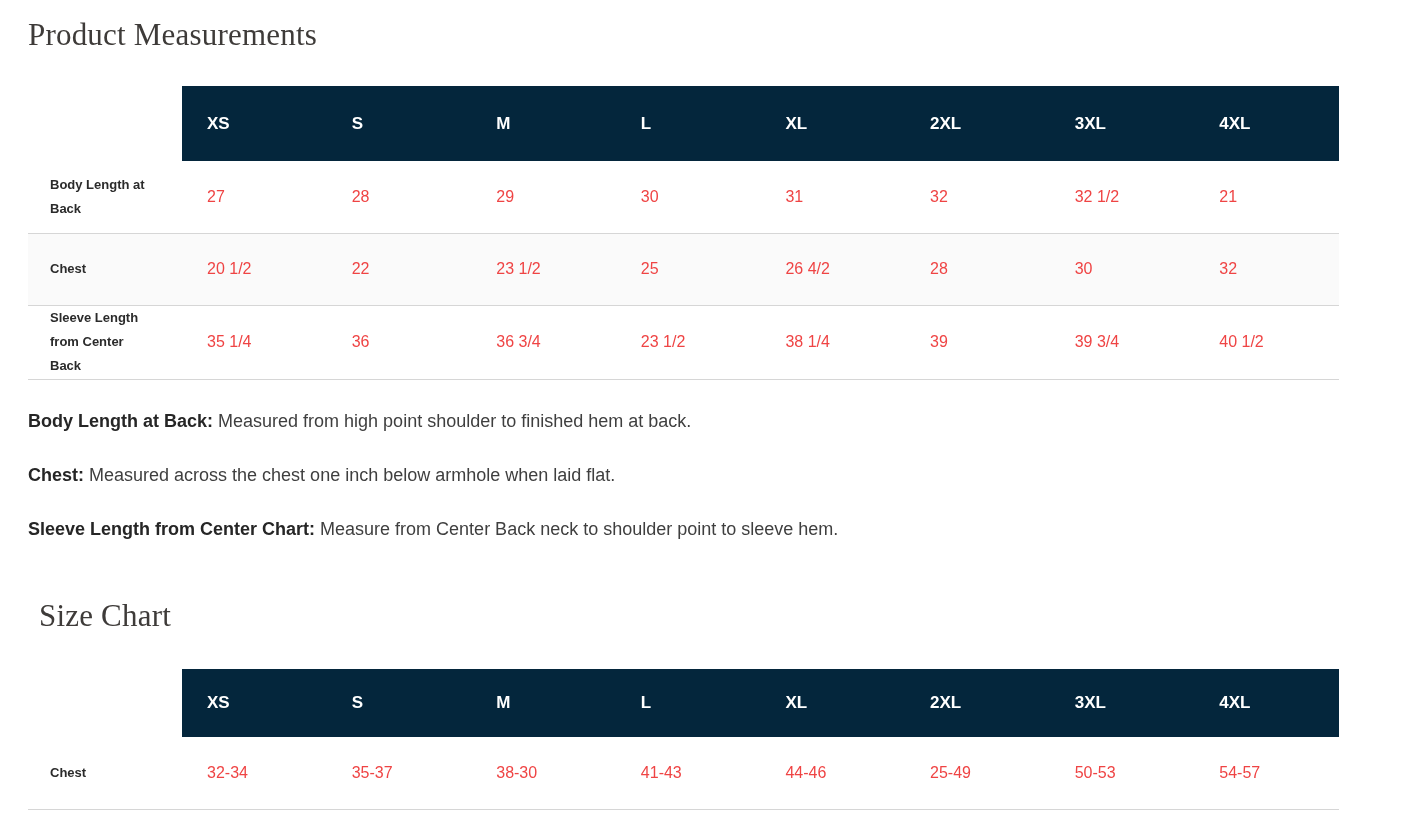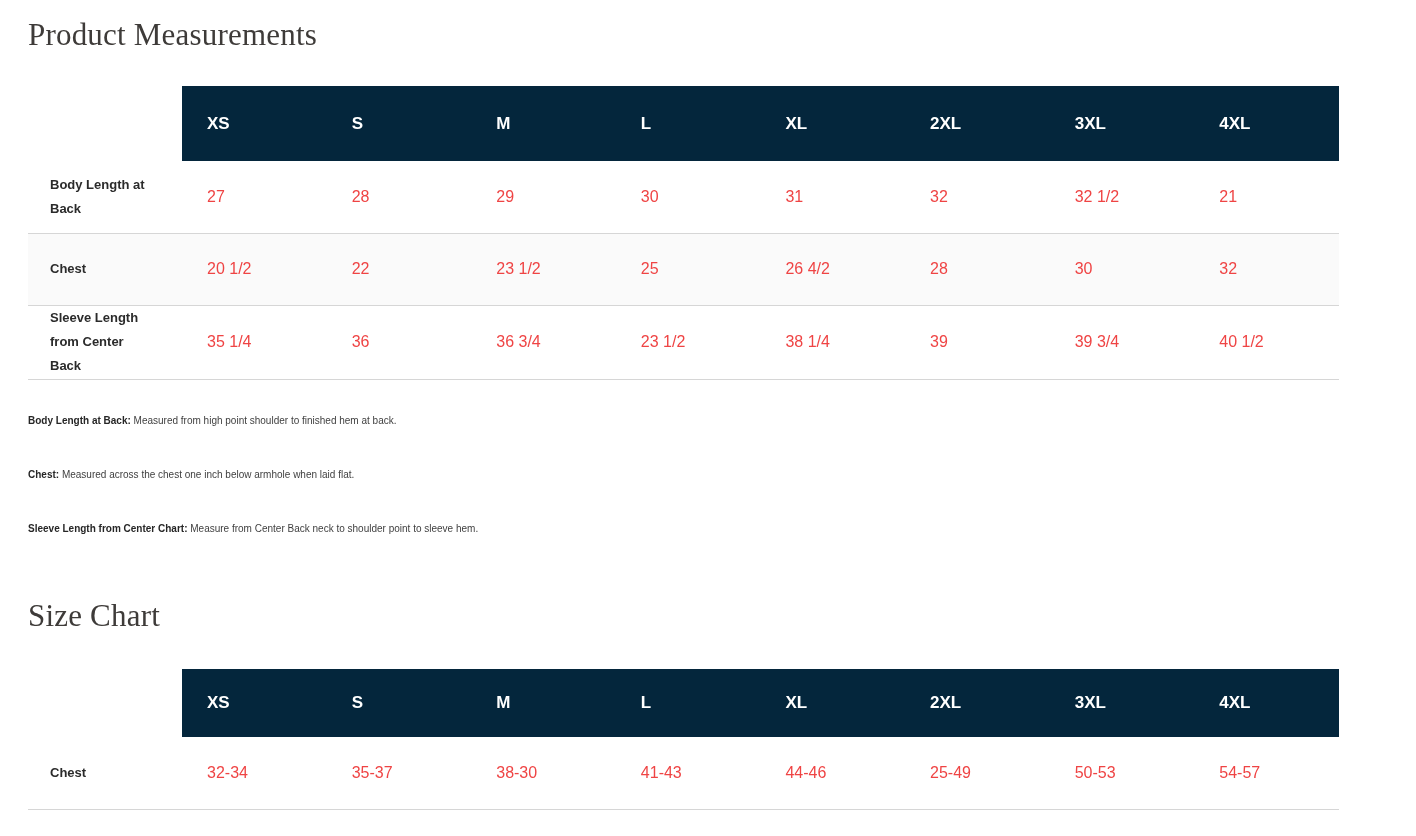--- a/index.html
+++ b/index.html
@@ -17,21 +17,21 @@
   }
   .section-title {
     font-family: "Liberation Serif", serif;
     font-weight: normal;
     font-size: 31px;
     line-height: 38px;
     color: #3e3b39;
     letter-spacing: 0.2px;
   }
   .title-measurements { margin-bottom: 32px; }
-  .title-sizechart { margin-top: 56px; margin-bottom: 34px; }
+  .title-sizechart { margin-top: 56px; margin-bottom: 34px; margin-left: 11px; }
 
   table.size-table {
     width: 1311px;
     border-collapse: collapse;
     table-layout: fixed;
   }
   col.label-col { width: 154px; }
   col.size-col  { width: 144.6px; }
 
   thead th {
@@ -67,21 +67,21 @@
     font-size: 16px;
     color: #ef4444;
     text-align: left;
     padding-left: 25px;
     vertical-align: middle;
     border-bottom: 1px solid #d6d6d6;
   }
 
   .notes { margin-top: 29px; }
   .note {
-    font-size: 10px;
+    font-size: 18px;
     line-height: 24px;
     color: #3f3f3f;
     margin-bottom: 30px;
   }
   .note .term {
     font-weight: bold;
     color: #262626;
   }
 </style>
 </head>

